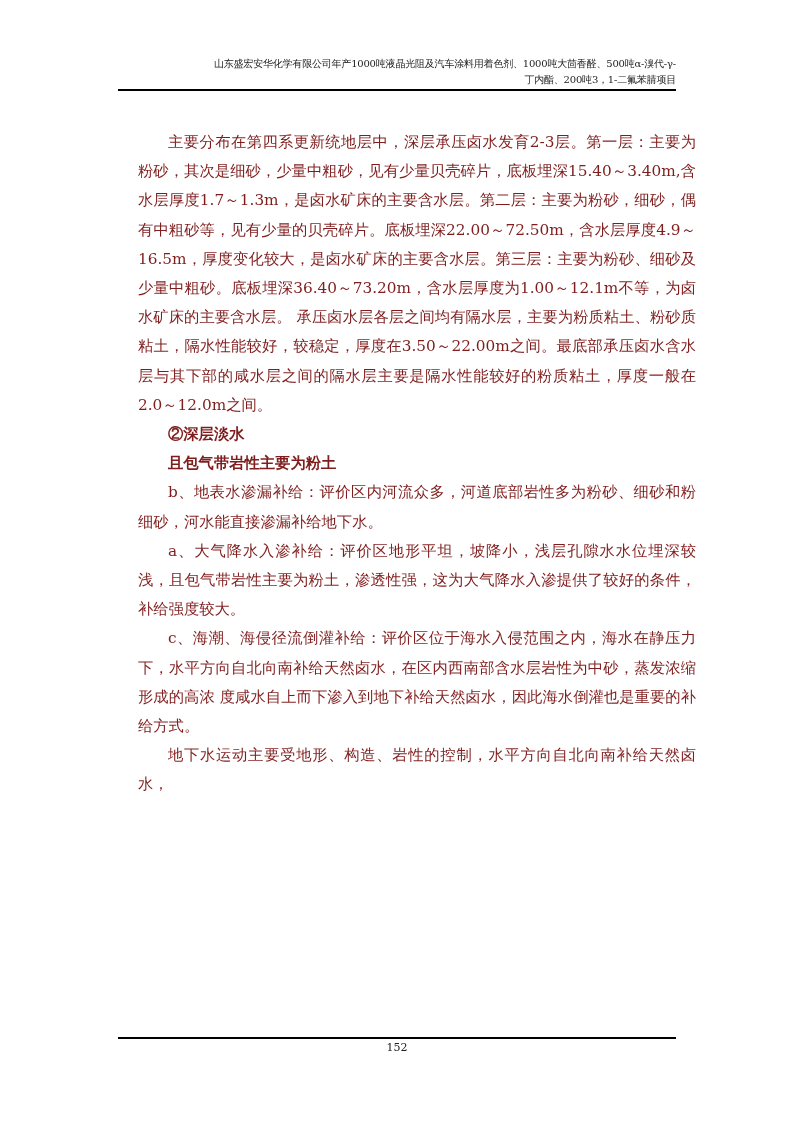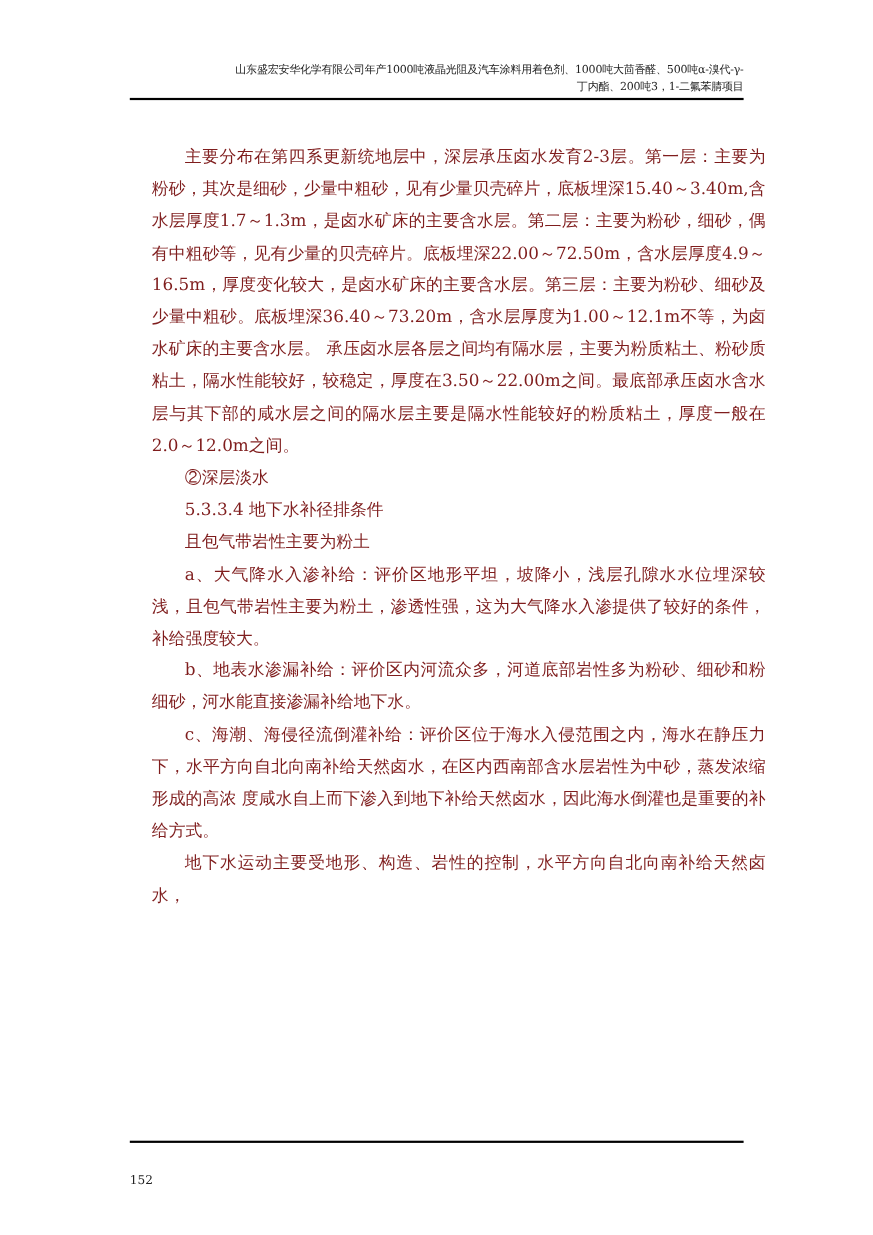--- a/index.html
+++ b/index.html
@@ -47,55 +47,55 @@
   .body-text p {
     margin: 0;
     text-align: justify;
     text-align-last: left;
   }
   .body-text p.indent {
     text-indent: 30px;
   }
   .body-text p.heading {
     text-indent: 30px;
+    font-weight: bold;
   }
   .footer-rule {
     position: absolute;
     left: 118px;
     top: 1037px;
     width: 558px;
     height: 1.5px;
     background: #000000;
   }
   .page-number {
     position: absolute;
     left: 118px;
     top: 1041px;
     width: 558px;
+    text-align: center;
     font-size: 11px;
     line-height: 14px;
     color: #222222;
-    margin-top: 25px;
   }
   sup { font-size: 9px; line-height: 0; }
 </style>
 </head>
 <body>
 
 <div class="page-header">
   <div>山东盛宏安华化学有限公司年产1000吨液晶光阻及汽车涂料用着色剂、1000吨大茴香醛、500吨α-溴代-γ-</div>
   <div>丁内酯、200吨3，1-二氟苯腈项目</div>
 </div>
 <div class="header-rule"></div>
 
 <div class="body-text">
   <p class="indent">主要分布在第四系更新统地层中，深层承压卤水发育2-3层。第一层：主要为粉砂，其次是细砂，少量中粗砂，见有少量贝壳碎片，底板埋深15.40～3.40m,含水层厚度1.7～1.3m，是卤水矿床的主要含水层。第二层：主要为粉砂，细砂，偶有中粗砂等，见有少量的贝壳碎片。底板埋深22.00～72.50m，含水层厚度4.9～16.5m，厚度变化较大，是卤水矿床的主要含水层。第三层：主要为粉砂、细砂及少量中粗砂。底板埋深36.40～73.20m，含水层厚度为1.00～12.1m不等，为卤水矿床的主要含水层。 承压卤水层各层之间均有隔水层，主要为粉质粘土、粉砂质粘土，隔水性能较好，较稳定，厚度在3.50～22.00m之间。最底部承压卤水含水层与其下部的咸水层之间的隔水层主要是隔水性能较好的粉质粘土，厚度一般在2.0～12.0m之间。</p>
   <p class="heading">②深层淡水</p>
-  <p class="heading">5.3.3.4 地下水补径排条件</p>
   <p class="heading">且包气带岩性主要为粉土</p>
+  <p class="indent">b、地表水渗漏补给：评价区内河流众多，河道底部岩性多为粉砂、细砂和粉细砂，河水能直接渗漏补给地下水。</p>
   <p class="indent">a、大气降水入渗补给：评价区地形平坦，坡降小，浅层孔隙水水位埋深较浅，且包气带岩性主要为粉土，渗透性强，这为大气降水入渗提供了较好的条件，补给强度较大。</p>
-  <p class="indent">b、地表水渗漏补给：评价区内河流众多，河道底部岩性多为粉砂、细砂和粉细砂，河水能直接渗漏补给地下水。</p>
   <p class="indent">c、海潮、海侵径流倒灌补给：评价区位于海水入侵范围之内，海水在静压力下，水平方向自北向南补给天然卤水，在区内西南部含水层岩性为中砂，蒸发浓缩形成的高浓 度咸水自上而下渗入到地下补给天然卤水，因此海水倒灌也是重要的补给方式。</p>
   <p class="indent">地下水运动主要受地形、构造、岩性的控制，水平方向自北向南补给天然卤水，</p>
 </div>
 
 <div class="footer-rule"></div>
 <div class="page-number">152</div>
 
 </body></html>

